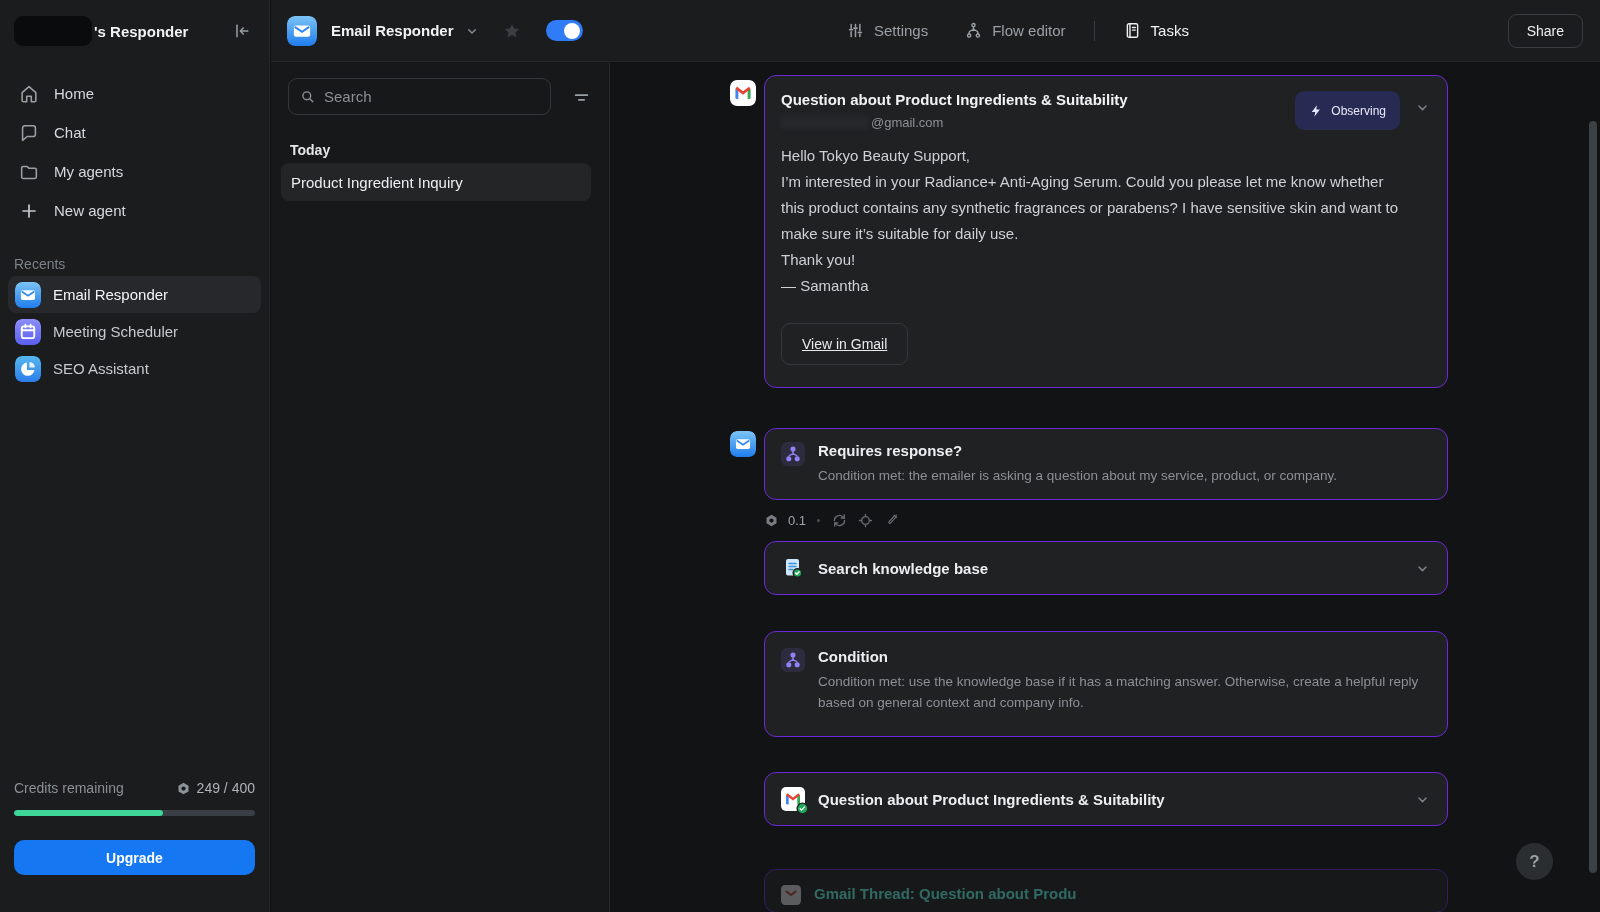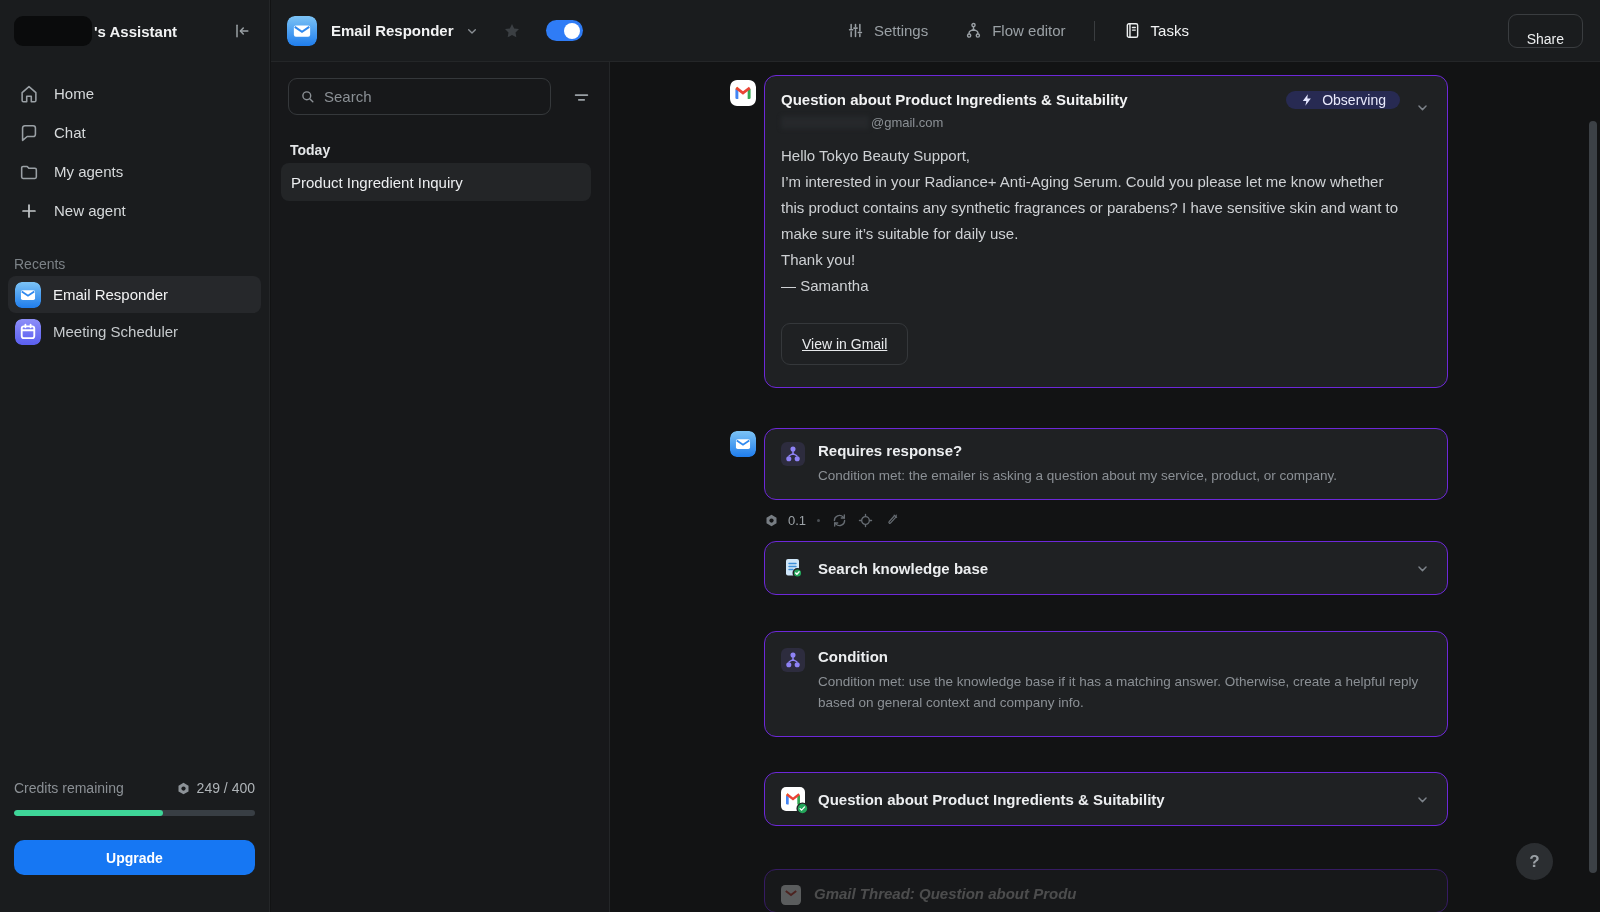--- a/index.html
+++ b/index.html
@@ -33,21 +33,21 @@
   .tb-left { display:flex; align-items:center; gap:10px; padding-left:16px; }
   .tb-title { font-size:15px; font-weight:700; color:#f2f3f4; margin-left:4px; }
   .tb-chev { display:flex; cursor:pointer; }
   .tb-star { margin-left:12px; display:flex; cursor:pointer; }
   .toggle { margin-left:14px; width:37px; height:21px; border-radius:11px; background:#2f7cf6; position:relative; cursor:pointer; flex:none; }
   .toggle .knob { position:absolute; right:2.5px; top:2.5px; width:16px; height:16px; border-radius:50%; background:#fff; }
   .tb-center { position:absolute; left:565px; display:flex; align-items:center; }
   .tb-nav { display:flex; align-items:center; gap:9px; font-size:15px; color:#9aa0a5; cursor:pointer; padding:6px 10px; }
   .tb-nav.active { color:#f2f3f4; font-weight:400; }
   .tb-sep { width:1px; height:20px; background:#3a3d40; margin:0 18px; }
-  .share-btn { position:absolute; right:17px; top:14px; height:34px; padding:16px 18px; background:transparent; border:1px solid #3a3d40; border-radius:9px; color:#eceeef; font-size:14px; font-family:inherit; cursor:pointer; }
+  .share-btn { position:absolute; right:17px; top:14px; height:34px; padding:8px 18px; background:transparent; border:1px solid #3a3d40; border-radius:9px; color:#eceeef; font-size:14px; font-family:inherit; cursor:pointer; }
 
   
   .tasklist { position:absolute; left:271px; top:62px; width:339px; height:850px; background:#17181a; border-right:1px solid #242628; }
   .search-wrap { position:absolute; left:17px; top:16px; width:263px; height:37px; border:1px solid #35383b; border-radius:9px; display:flex; align-items:center; padding:0 10px; gap:8px; }
   .search-wrap input { flex:1; background:transparent; border:none; outline:none; color:#dadcde; font-size:15px; font-family:inherit; }
   .search-wrap input::placeholder { color:#8b9095; }
   .filter-btn { position:absolute; right:14px; top:22px; width:28px; height:26px; display:flex; align-items:center; justify-content:center; cursor:pointer; }
   .group-label { position:absolute; left:19px; top:80px; font-size:14px; font-weight:700; color:#e4e6e8; }
   .task-item { position:absolute; left:10px; top:101px; width:310px; height:38px; background:#232527; border-radius:8px; display:flex; align-items:center; padding:0 10px; font-size:15px; color:#eceef0; cursor:pointer; }
 
@@ -57,21 +57,21 @@
   .card { position:absolute; left:153px; width:684px; background:#1f2123; border:1px solid #6d28d9; border-radius:12px; }
   .row-card { display:flex; align-items:center; padding:0 16px; gap:13px; }
   .chev-right { margin-left:auto; display:flex; cursor:pointer; }
 
   .email-card { top:13px; height:313px; padding:15px 16px; }
   .email-head { display:flex; align-items:flex-start; }
   .email-titles { flex:1; min-width:0; }
   .email-title { font-size:15px; font-weight:700; color:#f2f3f4; }
   .email-sender { margin-top:7px; font-size:13px; color:#8b9095; display:flex; align-items:center; }
   .sender-redacted { width:88px; height:13px; background:#26282b; border-radius:3px; margin-right:2px; filter:blur(2px); }
-  .status-badge { display:flex; align-items:center; gap:8px; height:18px; padding:0 14px; background:#272a52; border-radius:9px; font-size:14px; color:#e8e9fb; cursor:pointer; flex:none;margin-left:23px; }
+  .status-badge { display:flex; align-items:center; gap:8px; height:39px; padding:0 14px; background:#272a52; border-radius:9px; font-size:12px; color:#e8e9fb; cursor:pointer; flex:none;margin-left:23px; }
   .email-head .head-chev { margin:8px 0 0 14px; display:flex; cursor:pointer; }
   .email-body { margin-top:13px; width:625px; font-size:15px; line-height:26px; color:#ced1d4; }
   .view-gmail { margin-top:24px; height:42px; padding:0 20px; background:transparent; border:1px solid #35383b; border-radius:9px; color:#e8eaec; font-size:14px; font-family:inherit; text-decoration:underline; cursor:pointer; }
 
   .step-icon { width:24px; height:24px; flex:none; display:flex; }
   .step-title { font-size:15px; font-weight:700; color:#eceef0; }
   .step-sub { margin-top:6px; font-size:13.5px; line-height:21px; color:#8b9095; }
 
   .requires-card { top:366px; height:72px; padding:13px 16px; display:flex; gap:13px; align-items:flex-start; }
   .meta-row { position:absolute; left:153px; top:446px; height:24px; display:flex; align-items:center; gap:9px; color:#9ba1a6; font-size:13px; }
@@ -92,21 +92,21 @@
   svg { display:block; }
 </style>
 </head>
 <body>
 
 <div id="stage">
 
   <div class="sidebar">
     <div class="ws-row">
       <span class="ws-redacted"></span>
-      <span class="ws-name">'s Assistant</span>
+      <span class="ws-name">'s Responder</span>
       <span class="collapse-btn">
         <svg width="20" height="20" viewBox="0 0 24 24" fill="none" stroke="#9aa0a5" stroke-width="1.8" stroke-linecap="round" stroke-linejoin="round">
             <path d="M6 5v14"></path>
             <path d="M19 12h-8.5"></path>
             <path d="M13.5 8.5 10 12l3.5 3.5"></path>
           </svg>
       </span>
     </div>
 
     <div class="nav">
@@ -171,20 +171,36 @@
                 <stop offset="1" stop-color="#5a5ff0"></stop>
               </linearGradient>
             </defs>
             <rect width="24" height="24" rx="6" fill="url(#gCal)"></rect>
             <rect x="6.2" y="6.8" width="11.6" height="10.8" rx="2" fill="none" stroke="#fff" stroke-width="1.7"></rect>
             <path d="M6.2 10.4h11.6" stroke="#fff" stroke-width="1.7"></path>
             <path d="M9.6 5.2v2.4M14.4 5.2v2.4" stroke="#fff" stroke-width="1.7" stroke-linecap="round"></path>
           </svg>
       </span>
       <span>Meeting Scheduler</span>
+    </div>
+    <div class="recent-item">
+      <span class="agent-badge">
+        <svg width="26" height="26" viewBox="0 0 24 24">
+            <defs>
+              <linearGradient id="gSeo" x1="0" y1="0" x2="0" y2="1">
+                <stop offset="0" stop-color="#56b7f0"></stop>
+                <stop offset="1" stop-color="#2b7de9"></stop>
+              </linearGradient>
+            </defs>
+            <rect width="24" height="24" rx="6" fill="url(#gSeo)"></rect>
+            <path d="M11 6A6.2 6.2 0 1 0 18 13h-7z" fill="#fff"></path>
+            <path d="M13.3 5.6V10.7h5.1a5.6 5.6 0 0 0-5.1-5.1z" fill="#fff" opacity=".85"></path>
+          </svg>
+      </span>
+      <span>SEO Assistant</span>
     </div>
 
     <div class="credits-block">
       <div class="credits-row">
         <span>Credits remaining</span>
         <span class="spacer"></span>
         <span class="credits-val">
           <span style="display:flex">
               <svg width="15" height="15" viewBox="0 0 24 24">
                 <path d="M12 2.8l8 4.6v9.2l-8 4.6-8-4.6V7.4z" fill="#8d9398"></path>
@@ -459,21 +475,21 @@
         </span>
     </div>
 
     <div class="card partial-card row-card" style="align-items:flex-start; padding-top:15px;">
       <span class="gmail-combo" style="width:20px;height:20px;">
         <svg width="20" height="20" viewBox="0 0 24 24">
             <rect width="24" height="24" rx="5" fill="#c7c9cb"></rect>
             <path fill="#a33c33" d="M6.5 6.2 12 10.4l5.5-4.2L19 8.2l-7 5.3-7-5.3z"></path>
           </svg>
       </span>
-      <span class="q-title" style="color:#a3a3a3;font-style:italic;">Gmail Thread: Question about Produ</span>
+      <span class="q-title" style="color:#5eead4;">Gmail Thread: Question about Produ</span>
     </div>
 
     <div class="scrollbar"></div>
     <div class="help-btn">
         <span>?</span>
       </div>
   </div>
 
 </div>
 

